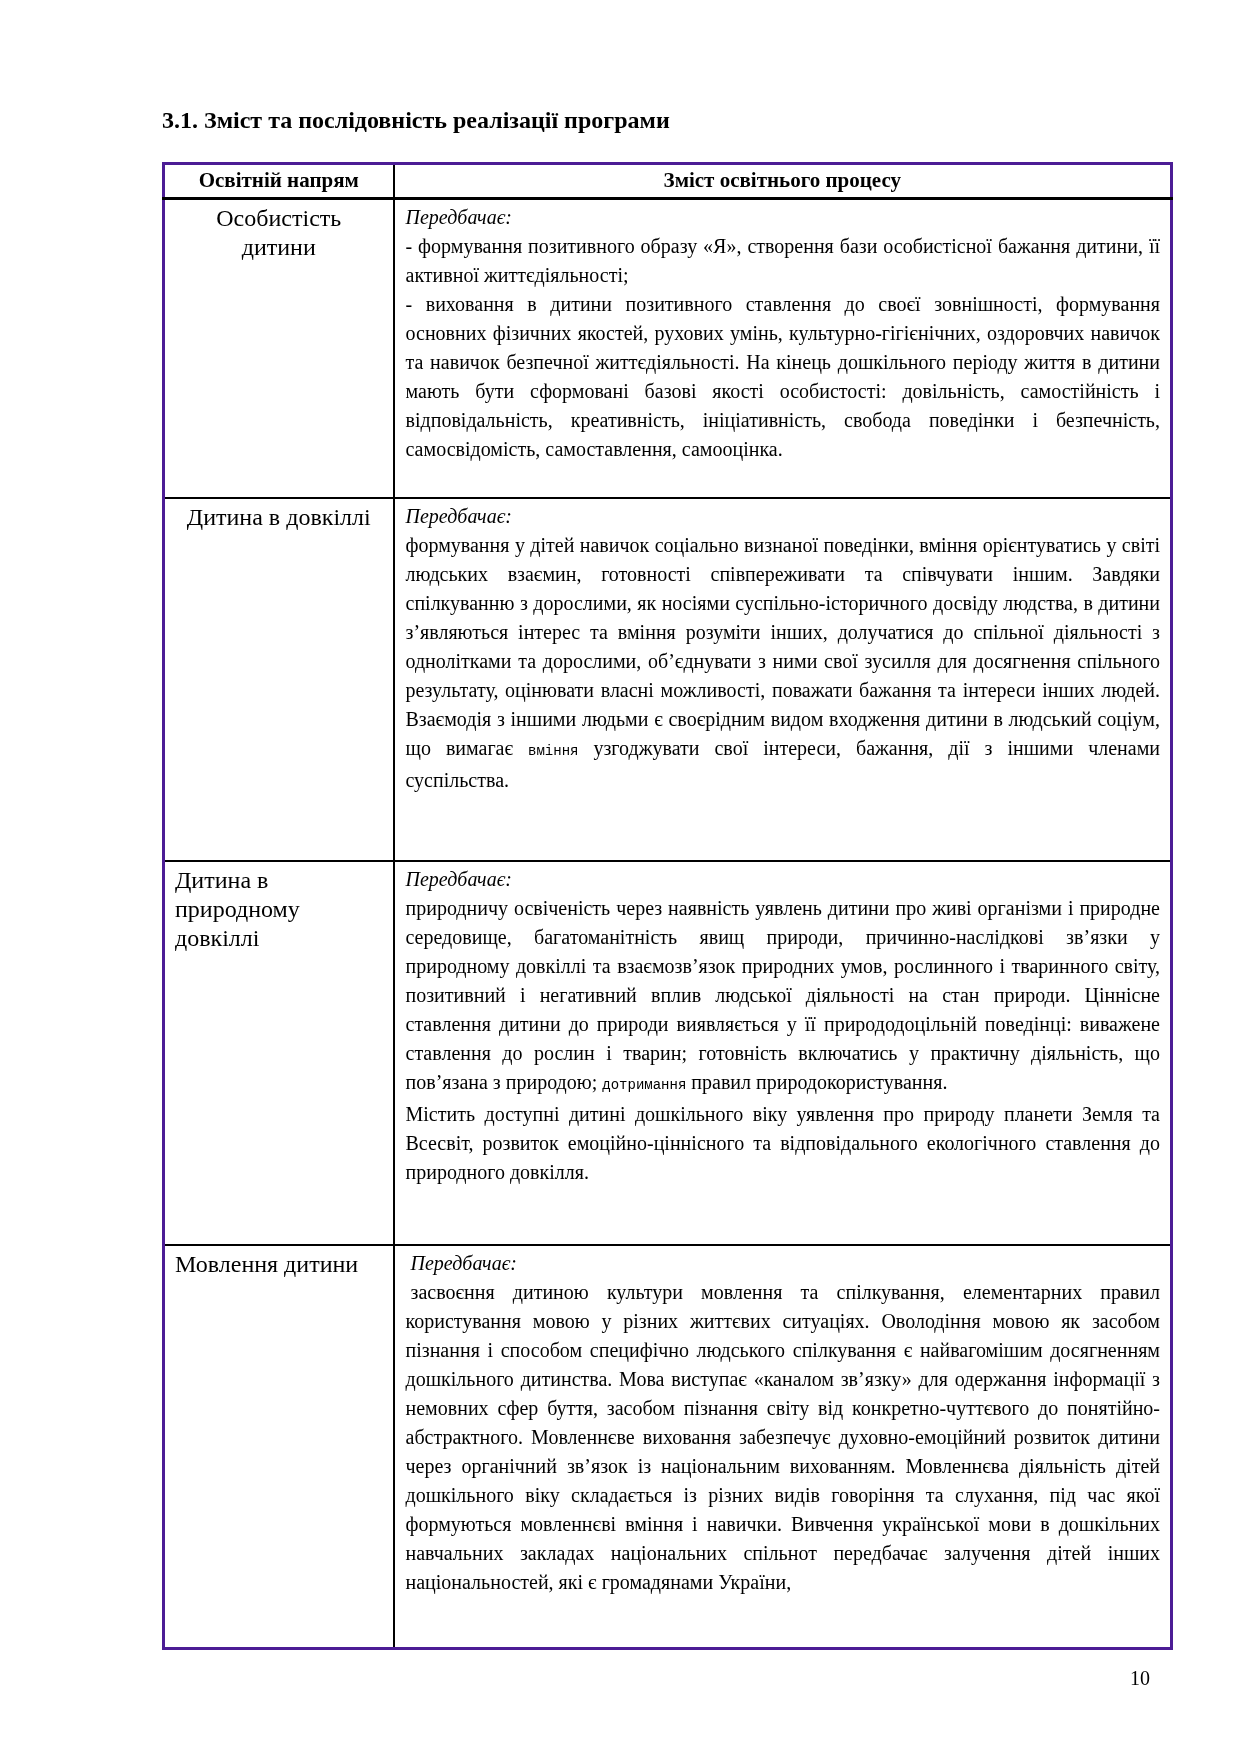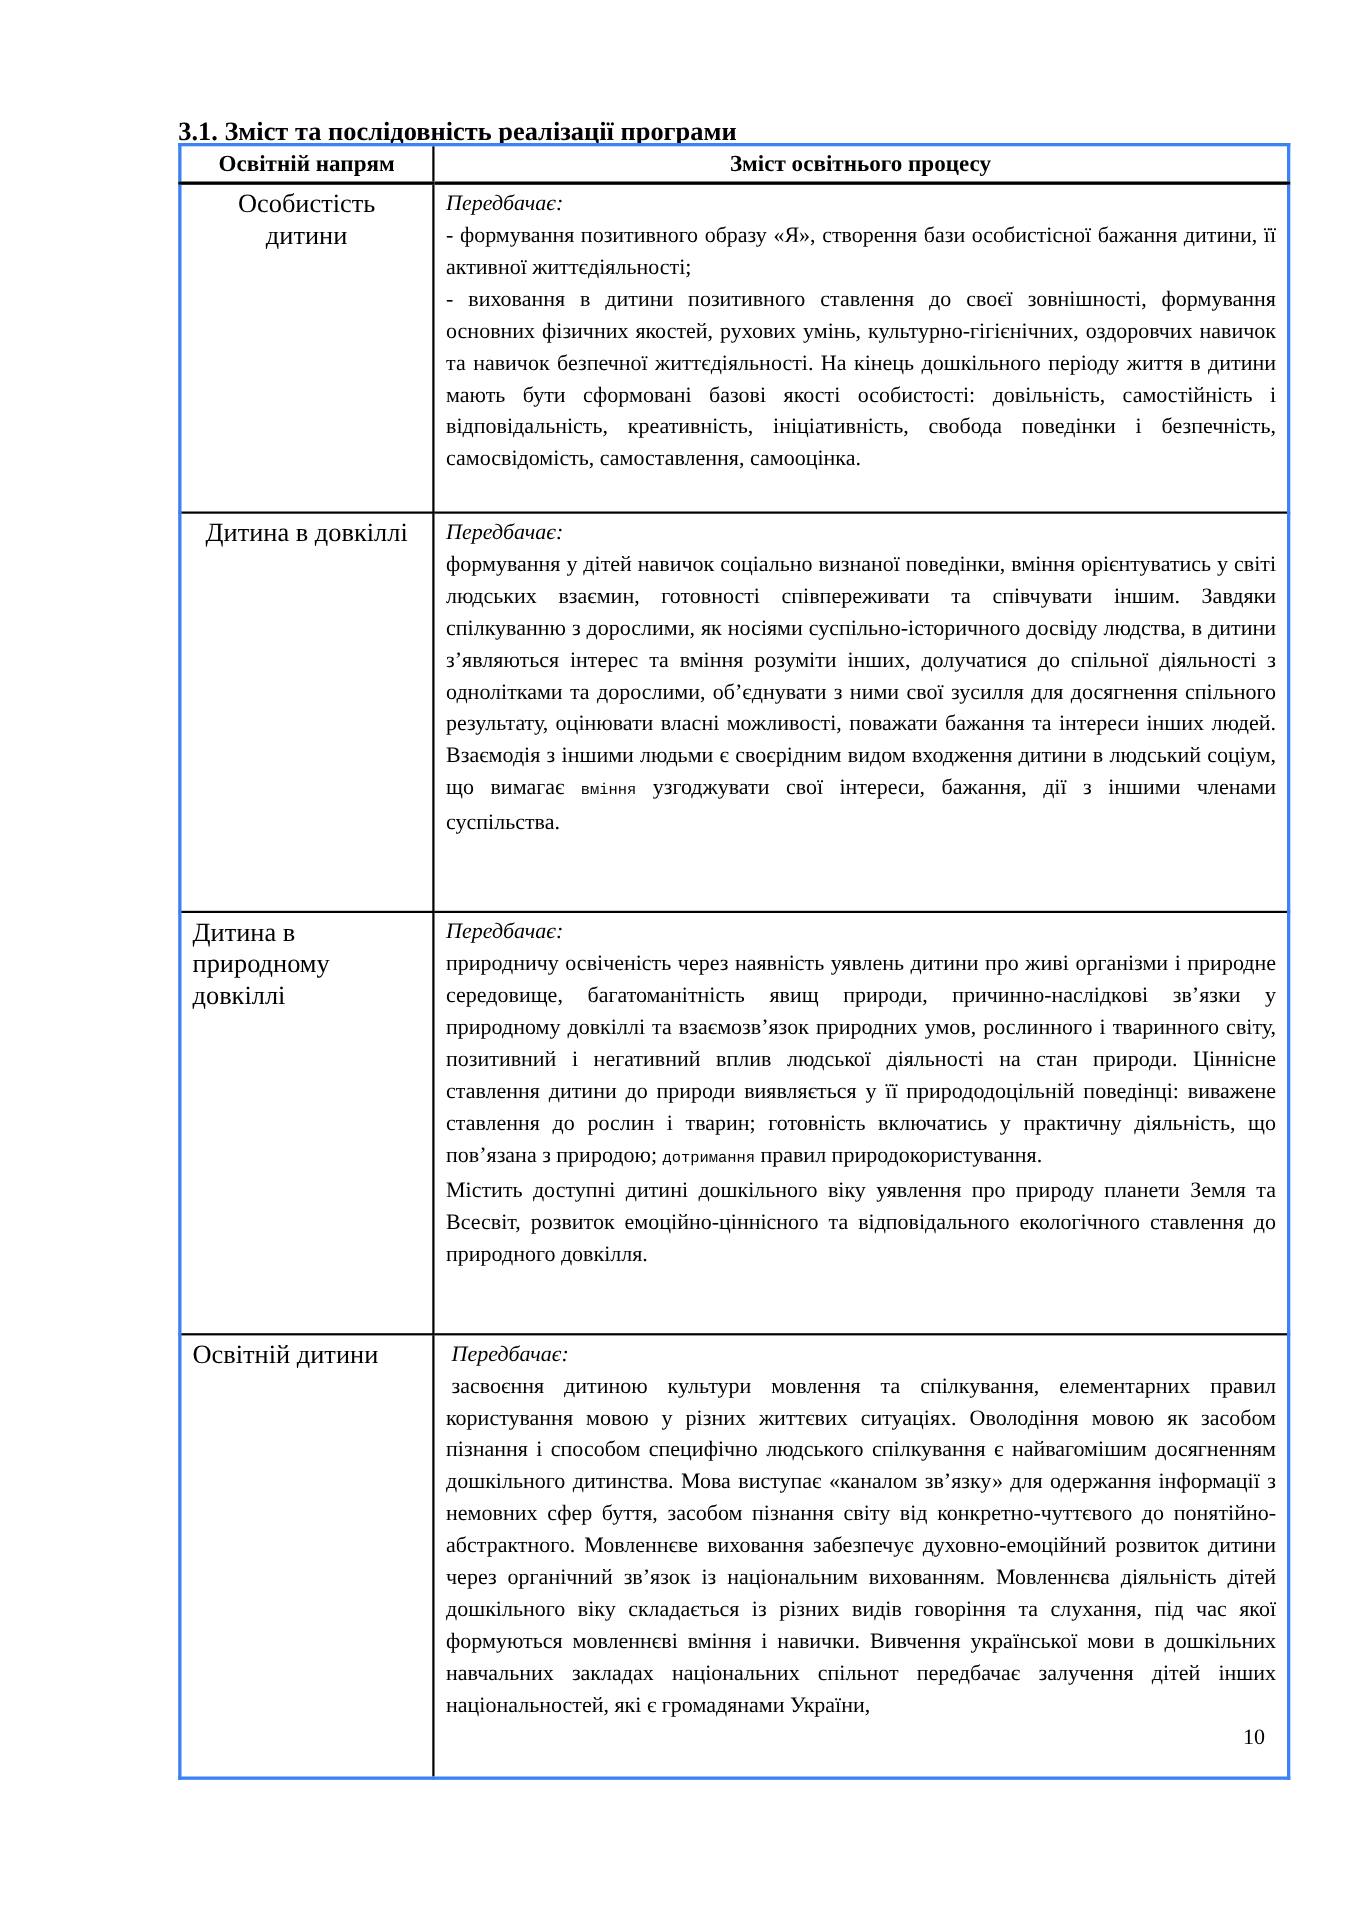--- a/index.html
+++ b/index.html
@@ -17,26 +17,26 @@
     top: 104px;
     left: 162px;
     width: 1008px;
     text-align: left;
     font-weight: bold;
     font-size: 24px;
     line-height: 32px;
   }
   table.main-table {
     position: absolute;
-    top: 130px;
+    top: 162px;
     left: 162px;
     width: 1008px;
     border-collapse: collapse;
     table-layout: fixed;
-    border: 3px solid #3b82f6;
+    border: 3px solid #4c1d95;
   }
   col.c-dir { width: 230px; }
   col.c-content { width: 778px; }
   th, td { border: 2px solid #000; vertical-align: top; }
   thead th {
     font-size: 21px;
     font-weight: bold;
     text-align: center;
     height: 30px;
     padding: 0 2px 2px 2px;
@@ -64,21 +64,21 @@
     font-family: "Liberation Mono", monospace;
     font-size: 14px;
   }
   
   tbody tr:nth-child(1) td { height: 290px; }
   tbody tr:nth-child(2) td { height: 354px; }
   tbody tr:nth-child(3) td { height: 375px; }
   tbody tr:nth-child(4) td { height: 394px; }
   .page-number {
     position: absolute;
-    top: 1565px;
+    top: 1664px;
     left: 1050px;
     width: 100px;
     text-align: right;
     font-size: 20px;
     line-height: 29px;
   }
 </style>
 </head>
 <body>
 
@@ -116,21 +116,21 @@
         <td class="dir-cell align-left">Дитина в
 природному
 довкіллі</td>
         <td class="content-cell">
           <p class="lead"><span>Передбачає:</span></p>
           <p class="body-par"><span>природничу освіченість через наявність уявлень дитини про живі організми і природне середовище, багатоманітність явищ природи, причинно-наслідкові зв’язки у природному довкіллі та взаємозв’язок природних умов, рослинного і тваринного світу, позитивний і негативний вплив людської діяльності на стан природи. Ціннісне ставлення дитини до природи виявляється у її природодоцільній поведінці: виважене ставлення до рослин і тварин; готовність включатись у практичну діяльність, що пов’язана з природою; </span><span class="mono">дотримання</span><span> правил природокористування.</span></p>
           <p class="body-par"><span>Містить доступні дитині дошкільного віку уявлення про природу планети Земля та Всесвіт, розвиток емоційно-ціннісного та відповідального екологічного ставлення до природного довкілля.</span></p>
         </td>
       </tr>
       <tr>
-        <td class="dir-cell align-left">Освітній дитини</td>
+        <td class="dir-cell align-left">Мовлення дитини</td>
         <td class="content-cell">
           <p class="lead indent-sm"><span>Передбачає:</span></p>
           <p class="body-par indent-sm"><span>засвоєння дитиною культури мовлення та спілкування, елементарних правил користування мовою у різних життєвих ситуаціях. Оволодіння мовою як засобом пізнання і способом специфічно людського спілкування є найвагомішим досягненням дошкільного дитинства. Мова виступає «каналом зв’язку» для одержання інформації з немовних сфер буття, засобом пізнання світу від конкретно-чуттєвого до понятійно-абстрактного. Мовленнєве виховання забезпечує духовно-емоційний розвиток дитини через органічний зв’язок із національним вихованням. Мовленнєва діяльність дітей дошкільного віку складається із різних видів говоріння та слухання, під час якої формуються мовленнєві вміння і навички. Вивчення української мови в дошкільних навчальних закладах національних спільнот передбачає залучення дітей інших національностей, які є громадянами України,</span></p>
         </td>
       </tr>
     </tbody>
 </table>
 
 <div class="page-number">10</div>
 

